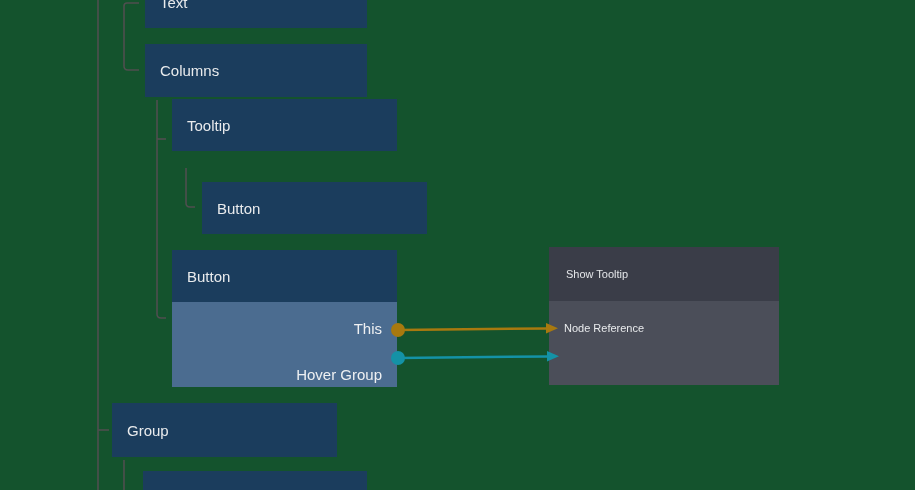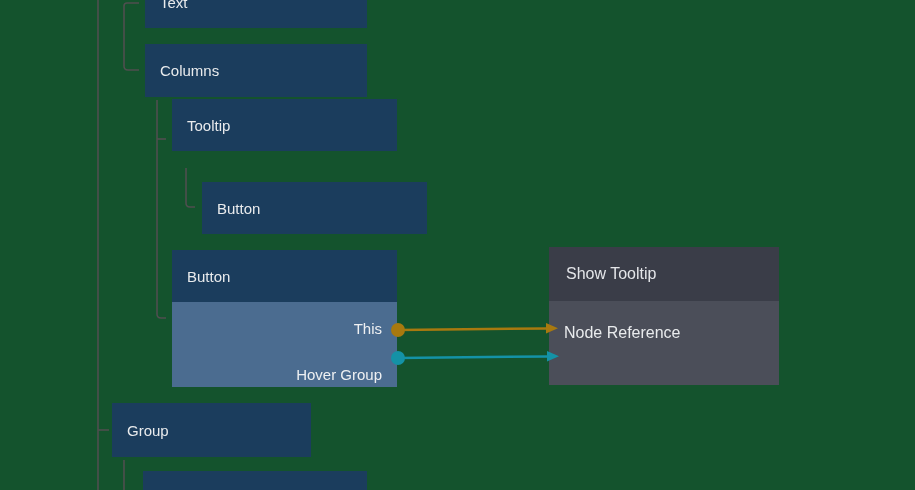--- a/index.html
+++ b/index.html
@@ -39,21 +39,21 @@
   }
   .node-label {
     white-space: nowrap;
   }
   
   #node-text     { left: 145px; top: -24px; width: 222px; height: 52px; }
   #node-columns  { left: 145px; top: 44px;  width: 222px; height: 53px; }
   #node-tooltip  { left: 172px; top: 99px; width: 225px; height: 52px; }
   #node-button1  { left: 202px; top: 182px; width: 225px; height: 52px; }
   #node-button2  { left: 172px; top: 250px; width: 225px; }
-  #node-group    { left: 112px; top: 403px; width: 199px; height: 54px; }
+  #node-group    { left: 112px; top: 403px; width: 225px; height: 54px; }
   #node-partial  { left: 143px; top: 471px; width: 224px; height: 52px; }
   #node-text .node-header,
   #node-columns .node-header,
   #node-tooltip .node-header,
   #node-button1 .node-header,
   #node-group .node-header { height: 100%; }
 
   .ports {
     background: #4b6c90;
     height: 85px;
@@ -69,21 +69,21 @@
     display: flex;
     align-items: center;
     color: #eef0f2;
     font-size: 15px;
   }
 
   .action-node {
     position: absolute;
     left: 549px; top: 247px; width: 230px;
     z-index: 2;
-    font-size: 16px;
+    font-size: 11px;
     color: #e4e6e9;
   }
   .action-header {
     background: #3a3d48;
     height: 54px;
     display: flex;
     align-items: center;
     padding-left: 17px;
     box-sizing: border-box;
   }
@@ -91,21 +91,21 @@
     background: #4b4e59;
     height: 84px;
     box-sizing: border-box;
     padding: 13px 0 0 15px;
     display: flex;
     flex-direction: column;
   }
   .action-row {
     height: 28px;
     display: flex;
-    align-items: flex-end;
+    align-items: center;
     color: #e9ebed;
   }
 </style>
 </head>
 <body>
 
 <div id="canvas">
 
   <svg class="overlay">
     <g fill="none" stroke-width="1.6">

